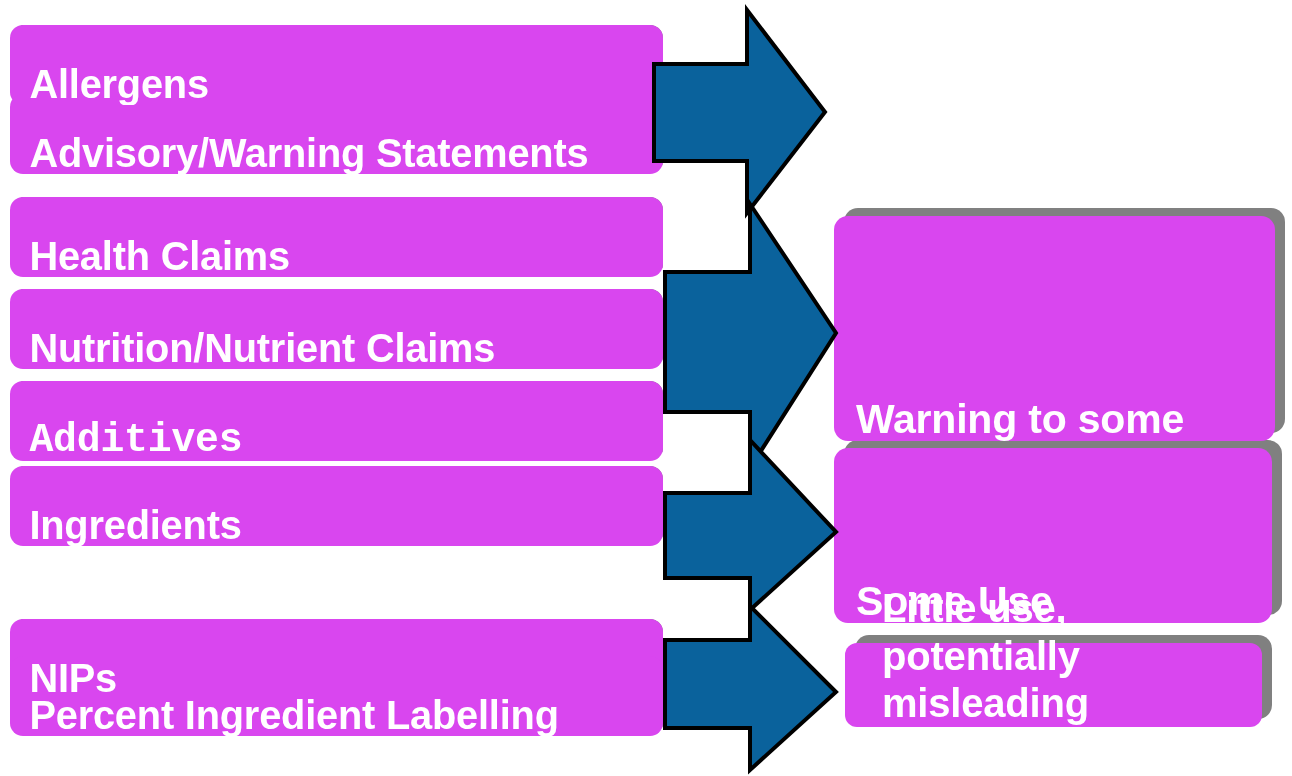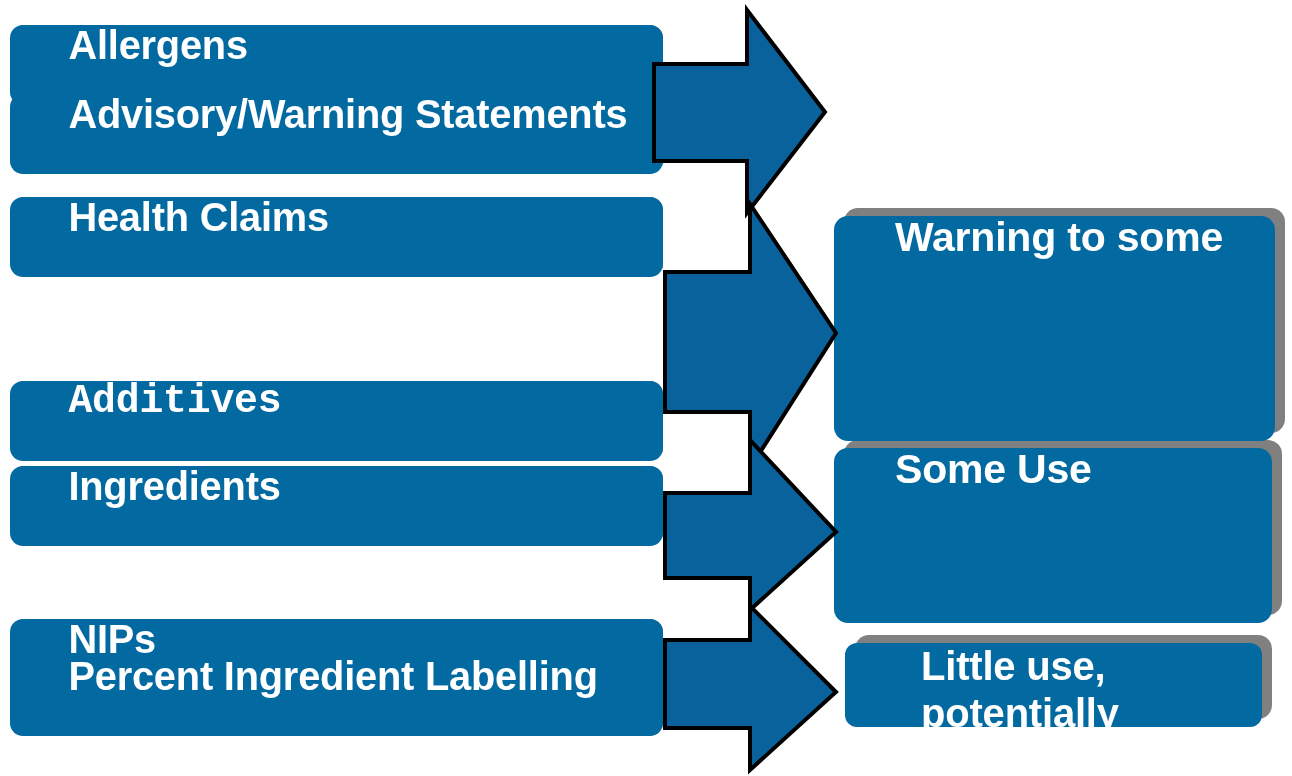--- a/index.html
+++ b/index.html
@@ -7,31 +7,30 @@
     width:1292px;height:776px;
     background:#ffffff;
     font-family:"Liberation Sans","DejaVu Sans",sans-serif;
     overflow:hidden;
   }
   #stage{position:relative;width:1292px;height:776px;overflow:hidden;}
 
   
   .box{
     position:absolute;
-    background:#0369a1;
+    background:#d946ef;
     border-radius:14px;
     box-sizing:border-box;
     display:flex;
-    align-items:flex-start;
+    align-items:flex-end;
     color:#ffffff;
     font-weight:bold;
     letter-spacing:-0.2px;
     white-space:nowrap;
     overflow:visible;
-    padding-left:39px;
   }
   .box .shadow{
     position:absolute;
     left:10px;top:-8px;
     width:100%;height:100%;
     background:#808080;
     border-radius:14px;
     z-index:-1;
   }
   .box .label{
@@ -86,20 +85,24 @@
   <div class="box left-box clip" style="top:94px;">
     <span class="shadow"></span>
     <span class="label">Advisory/Warning Statements</span>
   </div>
 
   <div class="box left-box clip" style="top:197px;">
     <span class="shadow"></span>
     <span class="label">Health Claims</span>
   </div>
 
+  <div class="box left-box clip" style="top:289px;">
+    <span class="shadow"></span>
+    <span class="label">Nutrition/Nutrient Claims</span>
+  </div>
 
   <div class="box left-box clip" style="top:381px;font-family:Liberation Mono, monospace;">
     <span class="shadow"></span>
     <span class="label">Additives</span>
   </div>
 
   <div class="box left-box clip" style="top:466px;">
     <span class="shadow"></span>
     <span class="label">Ingredients</span>
   </div>

